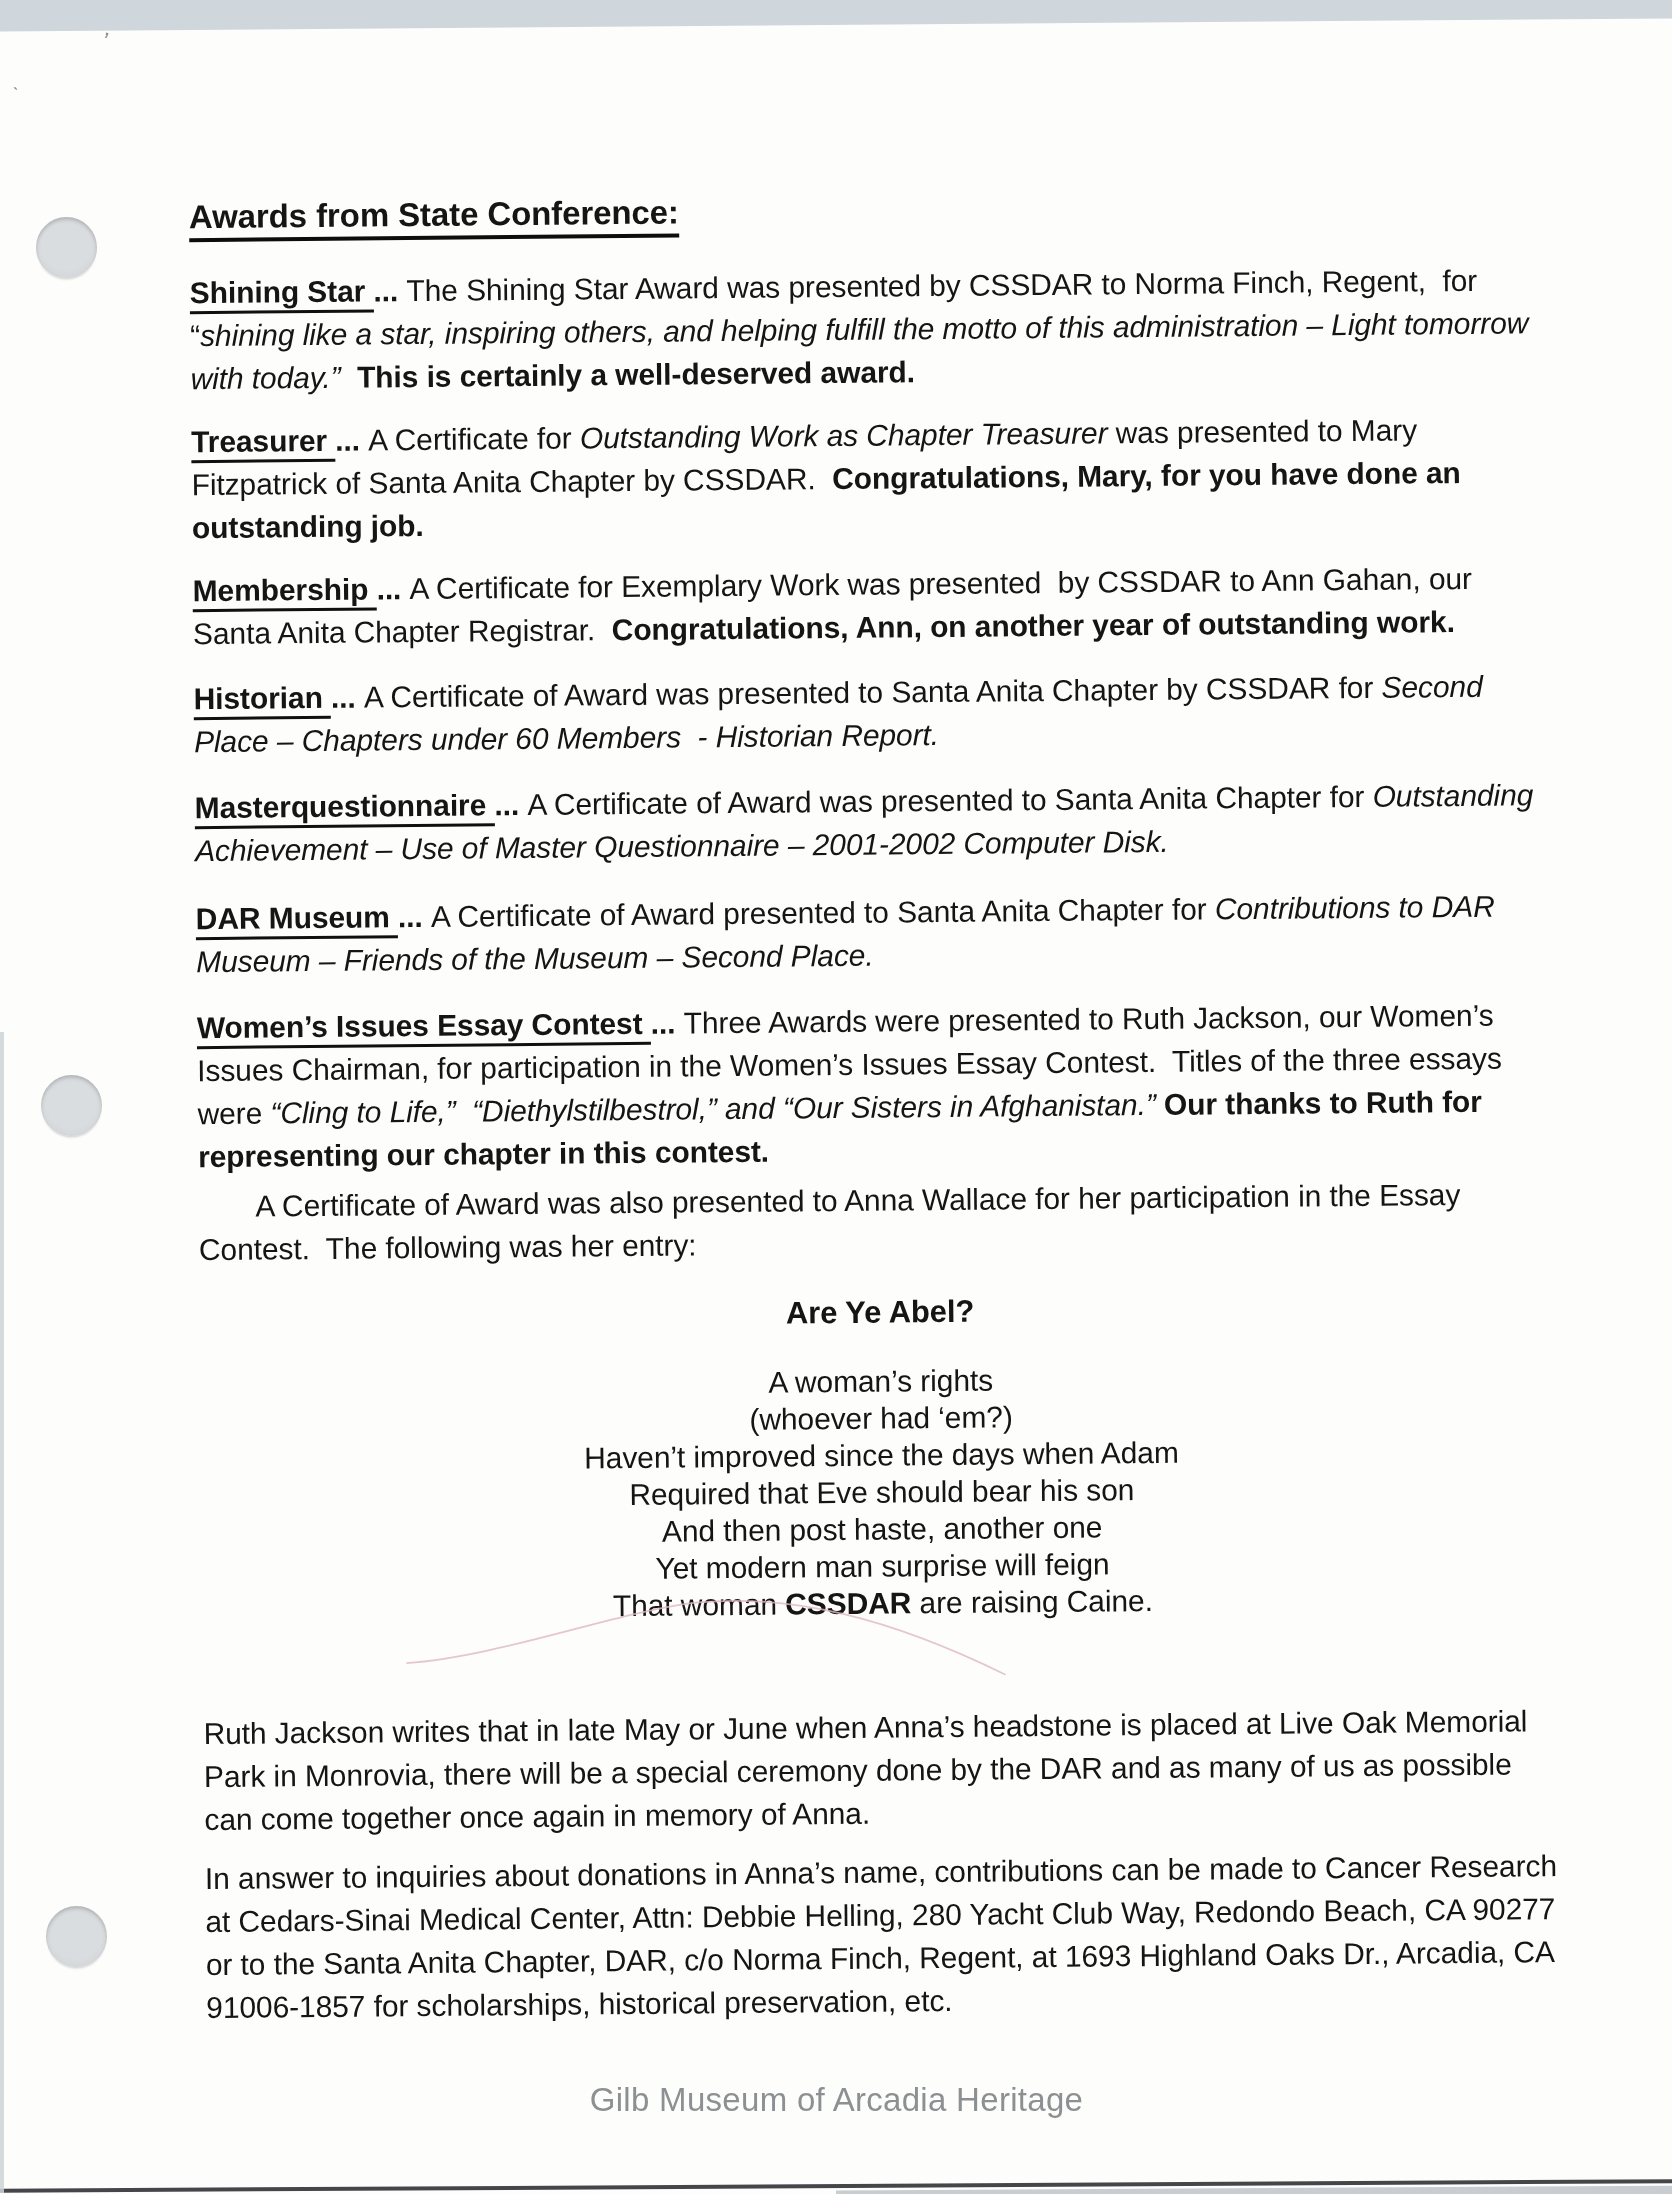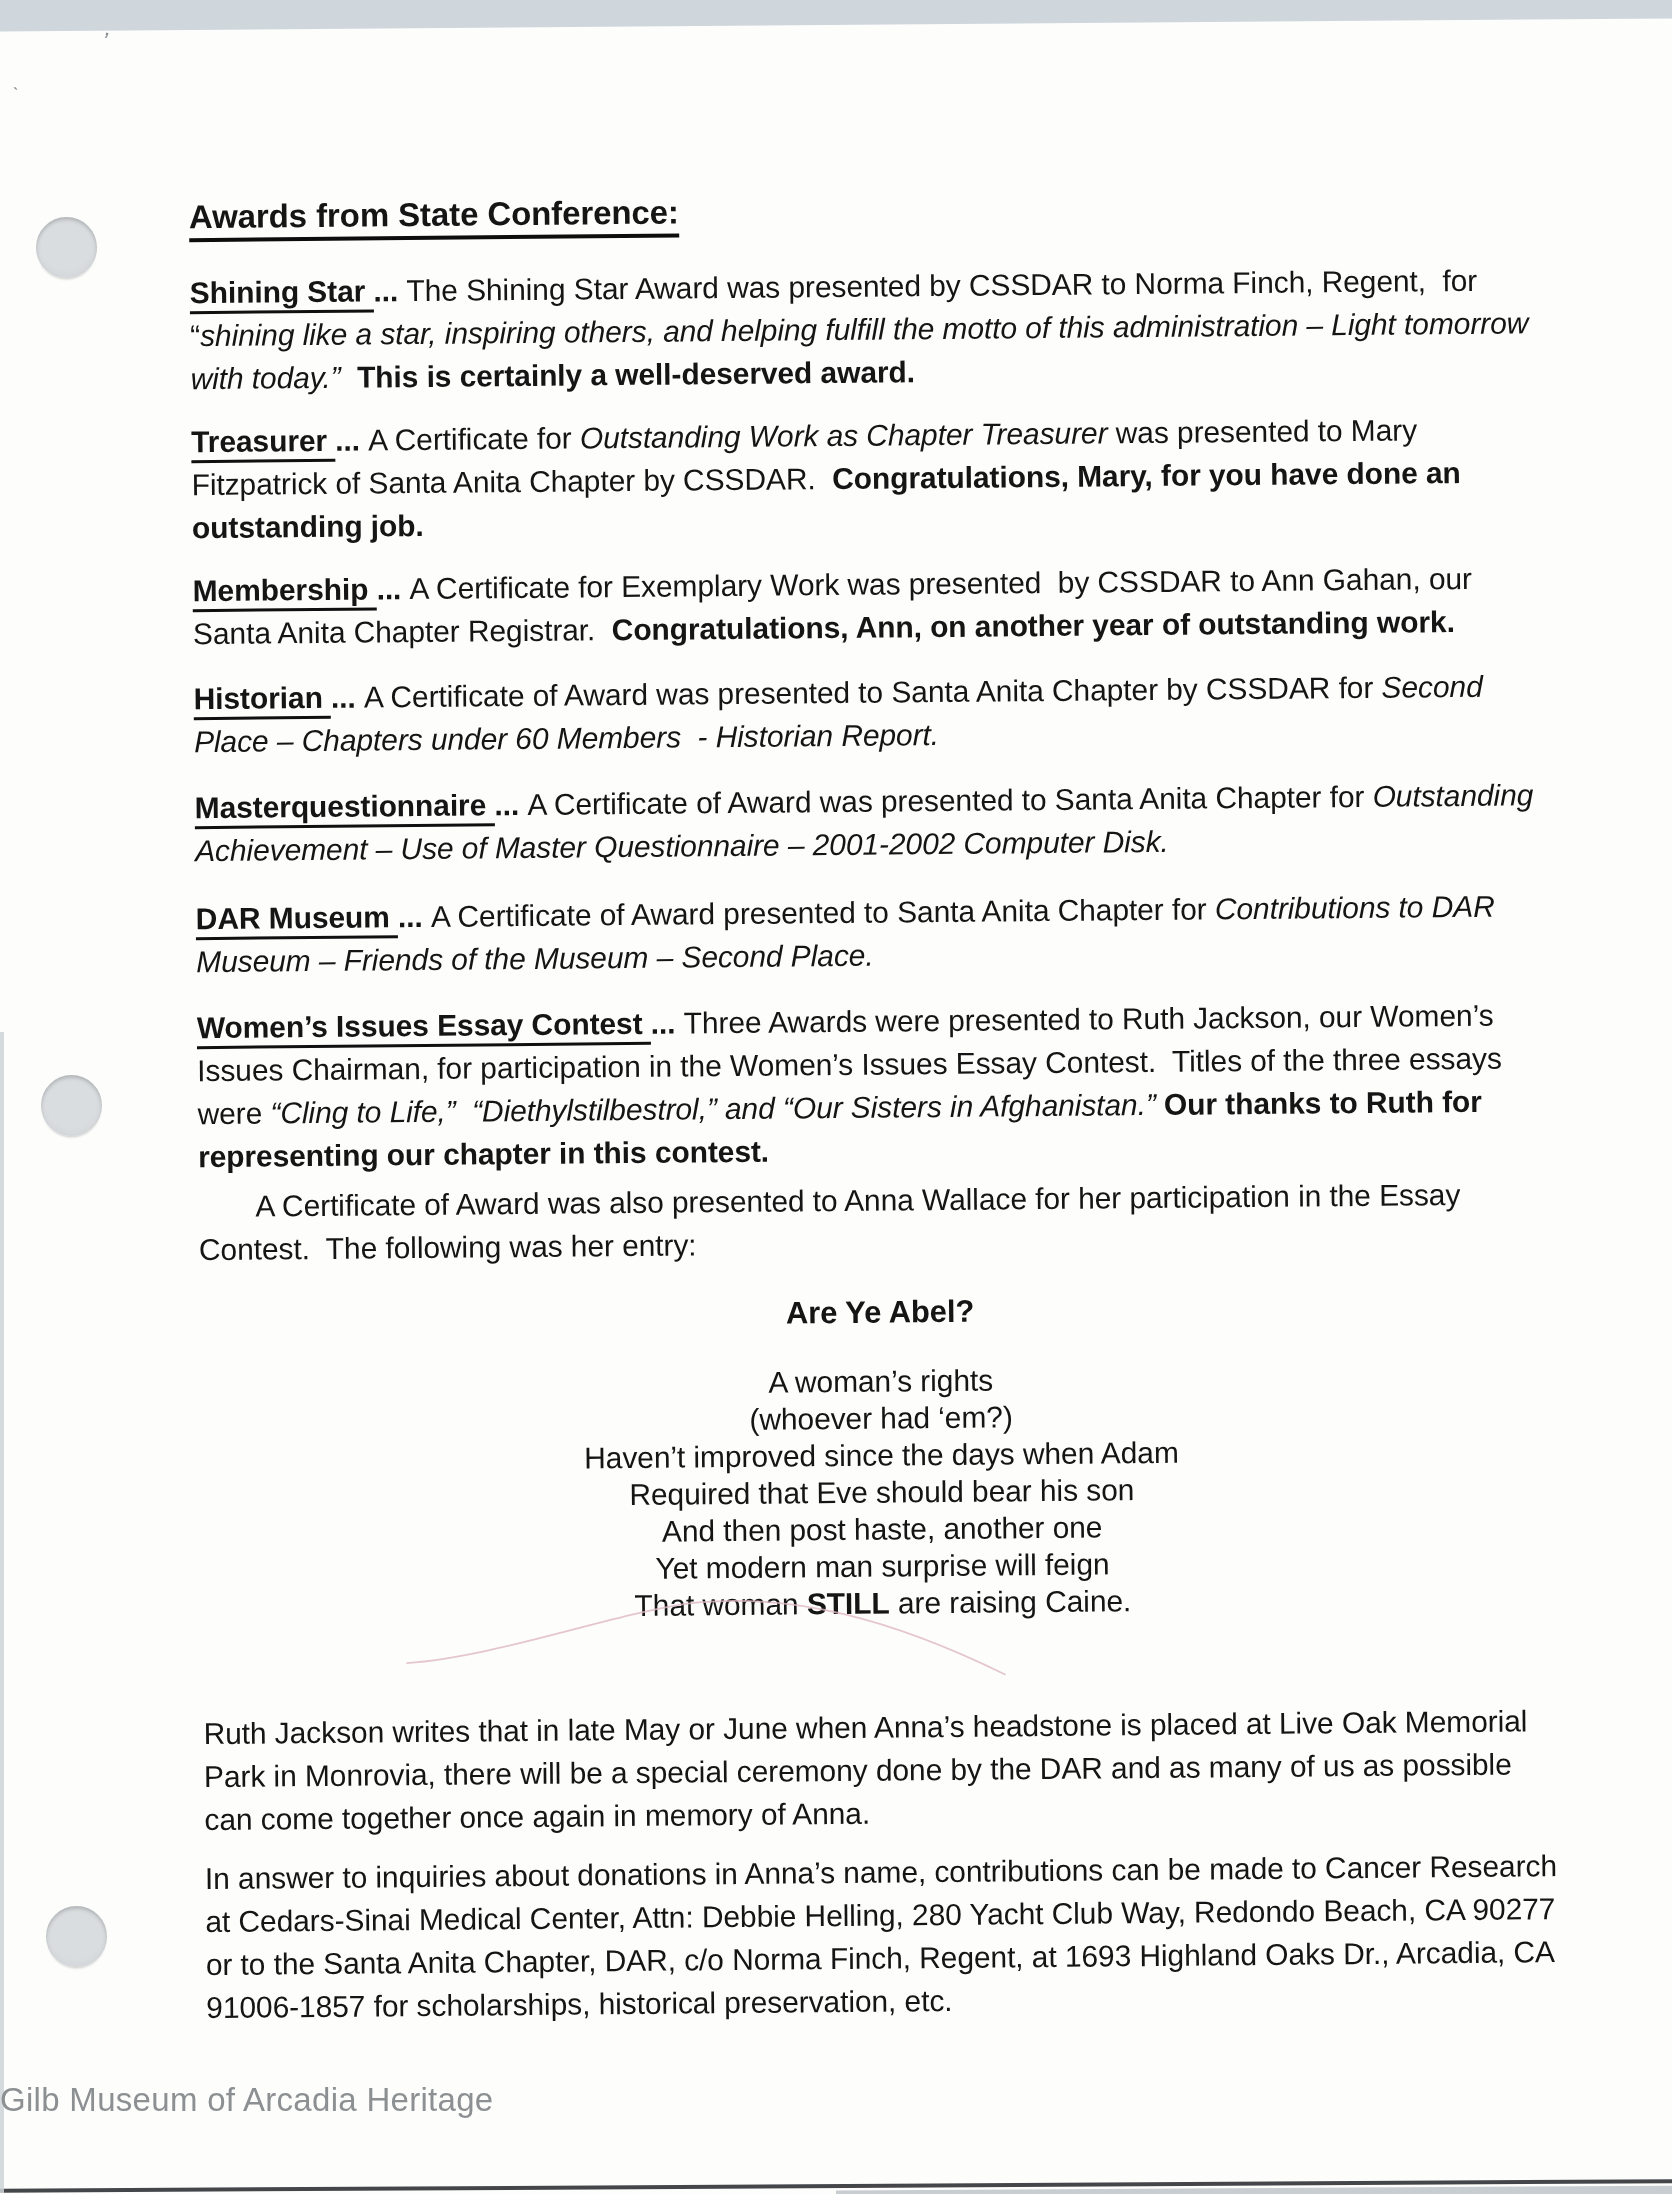--- a/index.html
+++ b/index.html
@@ -51,21 +51,21 @@
   }
   .b{font-weight:bold;}
   .i{font-style:italic;}
   .u{border-bottom:3.5px solid #101010;padding-bottom:2.1px;}
   .doc-title{font-size:33px;font-weight:bold;line-height:42px;}
   .doc-title .tu{border-bottom:4.2px solid #0d0d0d;padding-bottom:2.8px;}
   .poem-title{text-align:center;font-weight:bold;font-size:31px;}
   .poem{line-height:37px;text-align:center;}
   .poem-line{display:block;}
   .watermark{
-    position:absolute;left:0;top:2081px;width:1673px;text-align:left;
+    position:absolute;left:0;top:2081px;width:1673px;text-align:center;
     font-size:33px;color:#8d9092;letter-spacing:0.3px;
   }
   .pink-arc{position:absolute;left:390px;top:1589px;}
 </style>
 </head>
 <body>
 
 <div class="scan-band-top"></div>
 <div class="scan-edge-bottom"></div>
 <div class="scan-band-bottom"></div>
@@ -95,21 +95,21 @@
 
   <div class="blk poem-title" style="top:1291px;">Are Ye Abel?</div>
 
   <div class="blk poem" style="top:1363px;">
     <span class="poem-line"><span>A woman’s rights</span></span>
     <span class="poem-line"><span>(whoever had ‘em?)</span></span>
     <span class="poem-line"><span>Haven’t improved since the days when Adam</span></span>
     <span class="poem-line"><span>Required that Eve should bear his son</span></span>
     <span class="poem-line"><span>And then post haste, another one</span></span>
     <span class="poem-line"><span>Yet modern man surprise will feign</span></span>
-    <span class="poem-line"><span>That woman </span><span class="b">STILL</span><span> are raising Caine.</span></span>
+    <span class="poem-line"><span>That woman </span><span class="b">CSSDAR</span><span> are raising Caine.</span></span>
   </div>
 
   <svg class="pink-arc" width="627" height="105" viewBox="0 0 900 150">
     <path d="M15,100 C150,92 320,28 435,17 C570,6 710,42 875,125" fill="none" stroke="#dfb8c4" stroke-width="2.5" opacity="0.8"></path>
   </svg>
 
   <div class="blk" style="top:1706px;"><span>Ruth Jackson writes that in late May or June when Anna’s headstone is placed at Live Oak Memorial Park in Monrovia, there will be a special ceremony done by the DAR and as many of us as possible can come together once again in memory of Anna.</span></div>
   <div class="blk" style="top:1851px;"><span>In answer to inquiries about donations in Anna’s name, contributions can be made to Cancer Research at Cedars-Sinai Medical Center, Attn: Debbie Helling, 280 Yacht Club Way, Redondo Beach, CA 90277 or to the Santa Anita Chapter, DAR, c/o Norma Finch, Regent, at 1693 Highland Oaks Dr., Arcadia, CA 91006-1857 for scholarships, historical preservation, etc.</span></div>
 
 </div>

